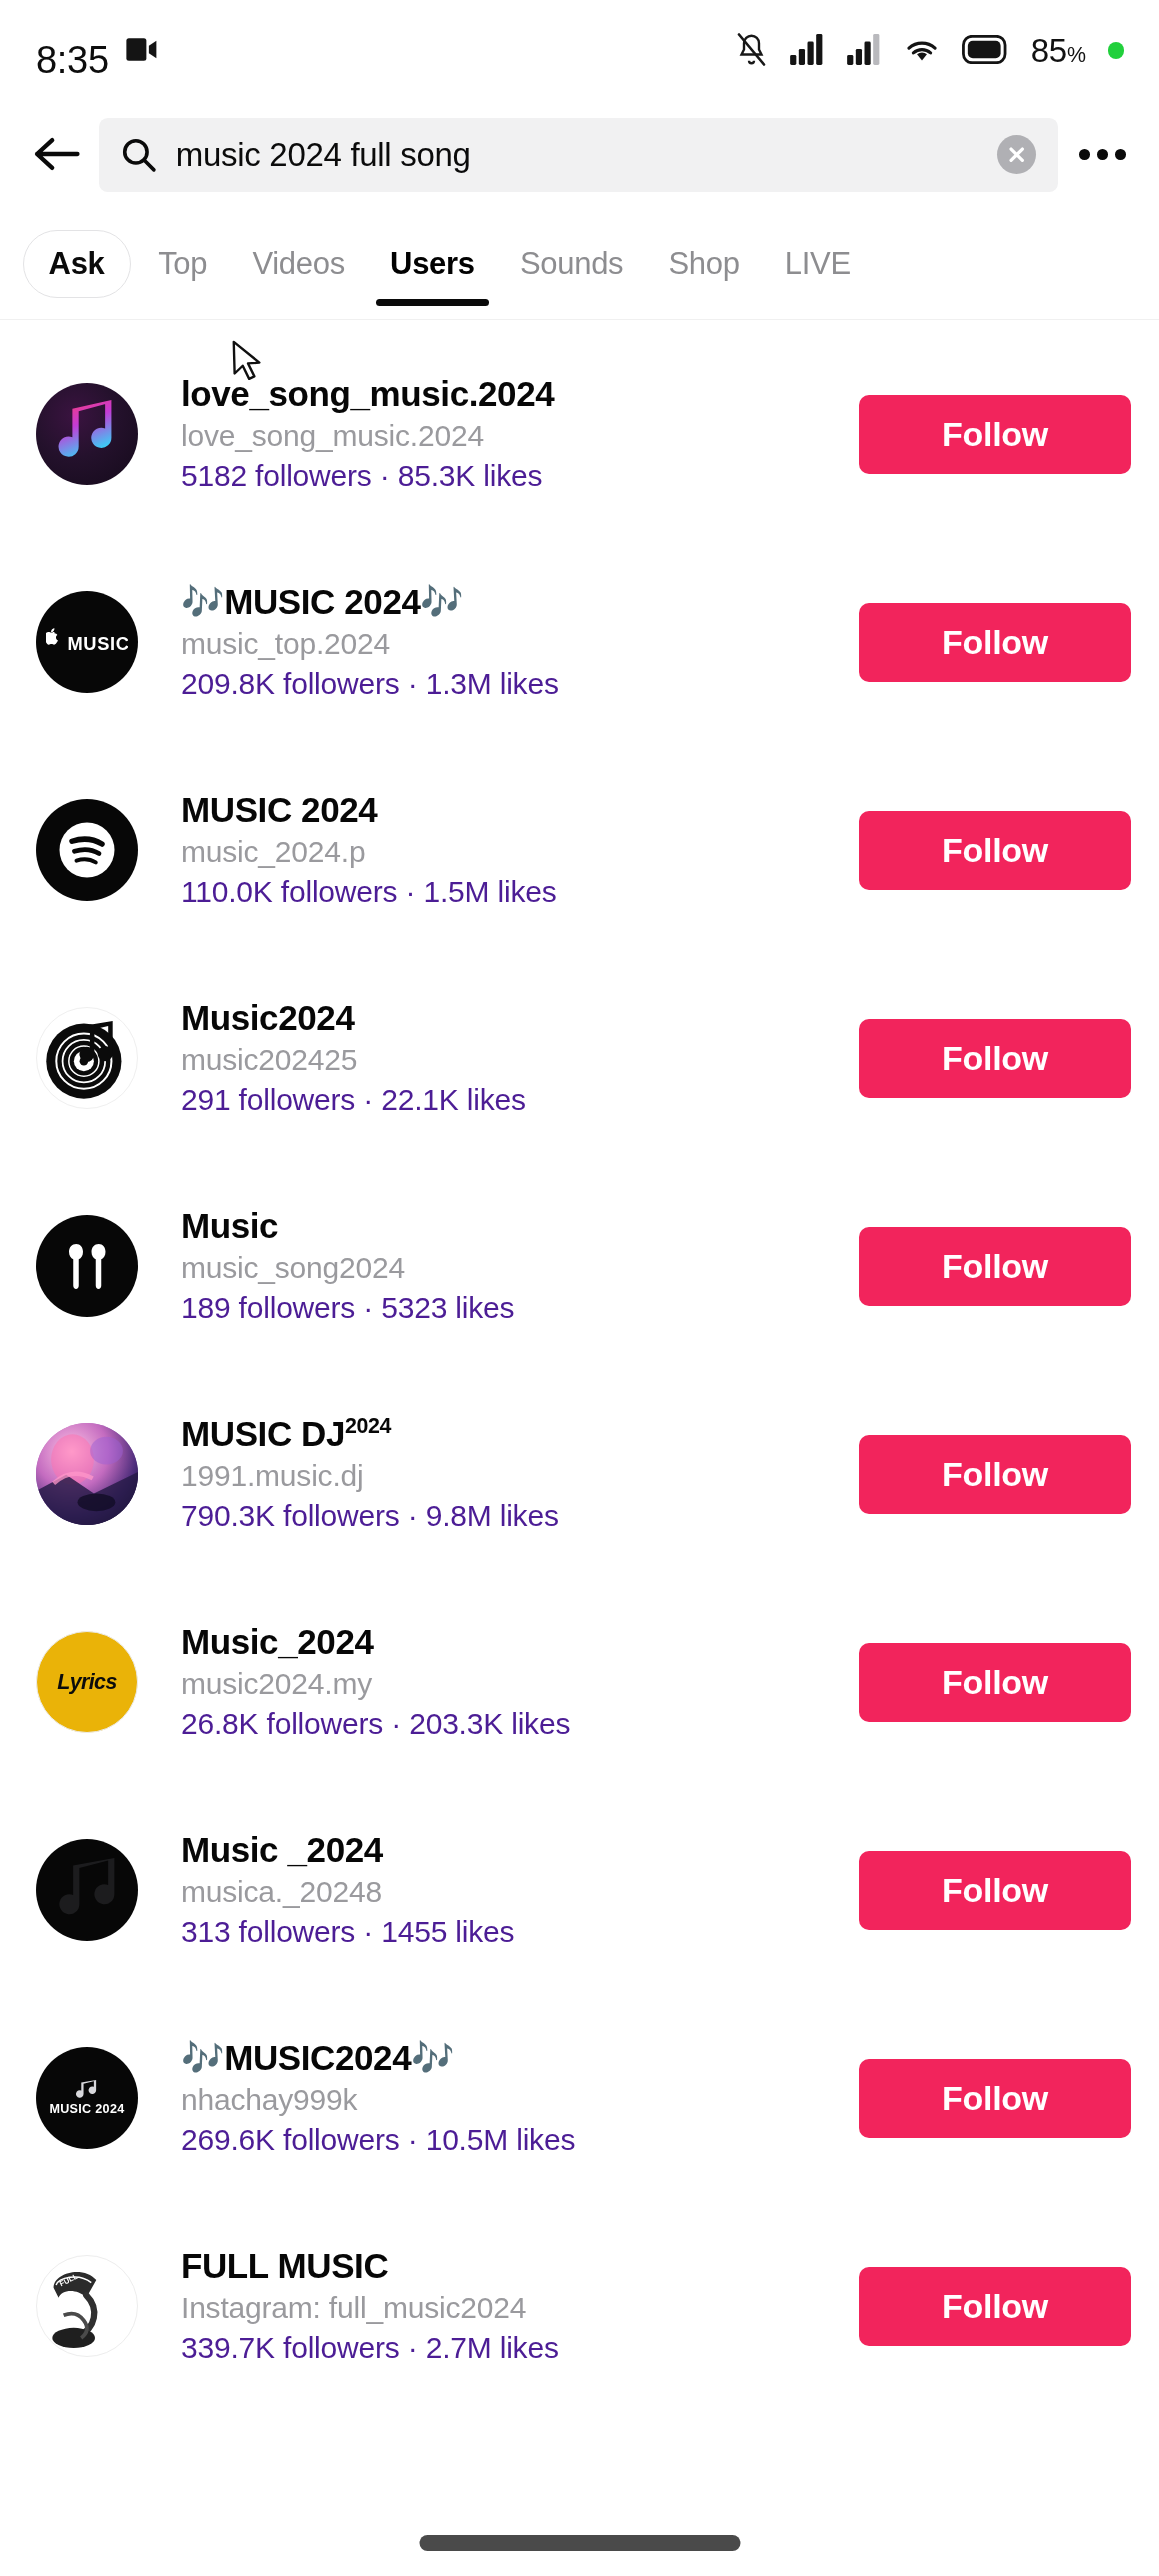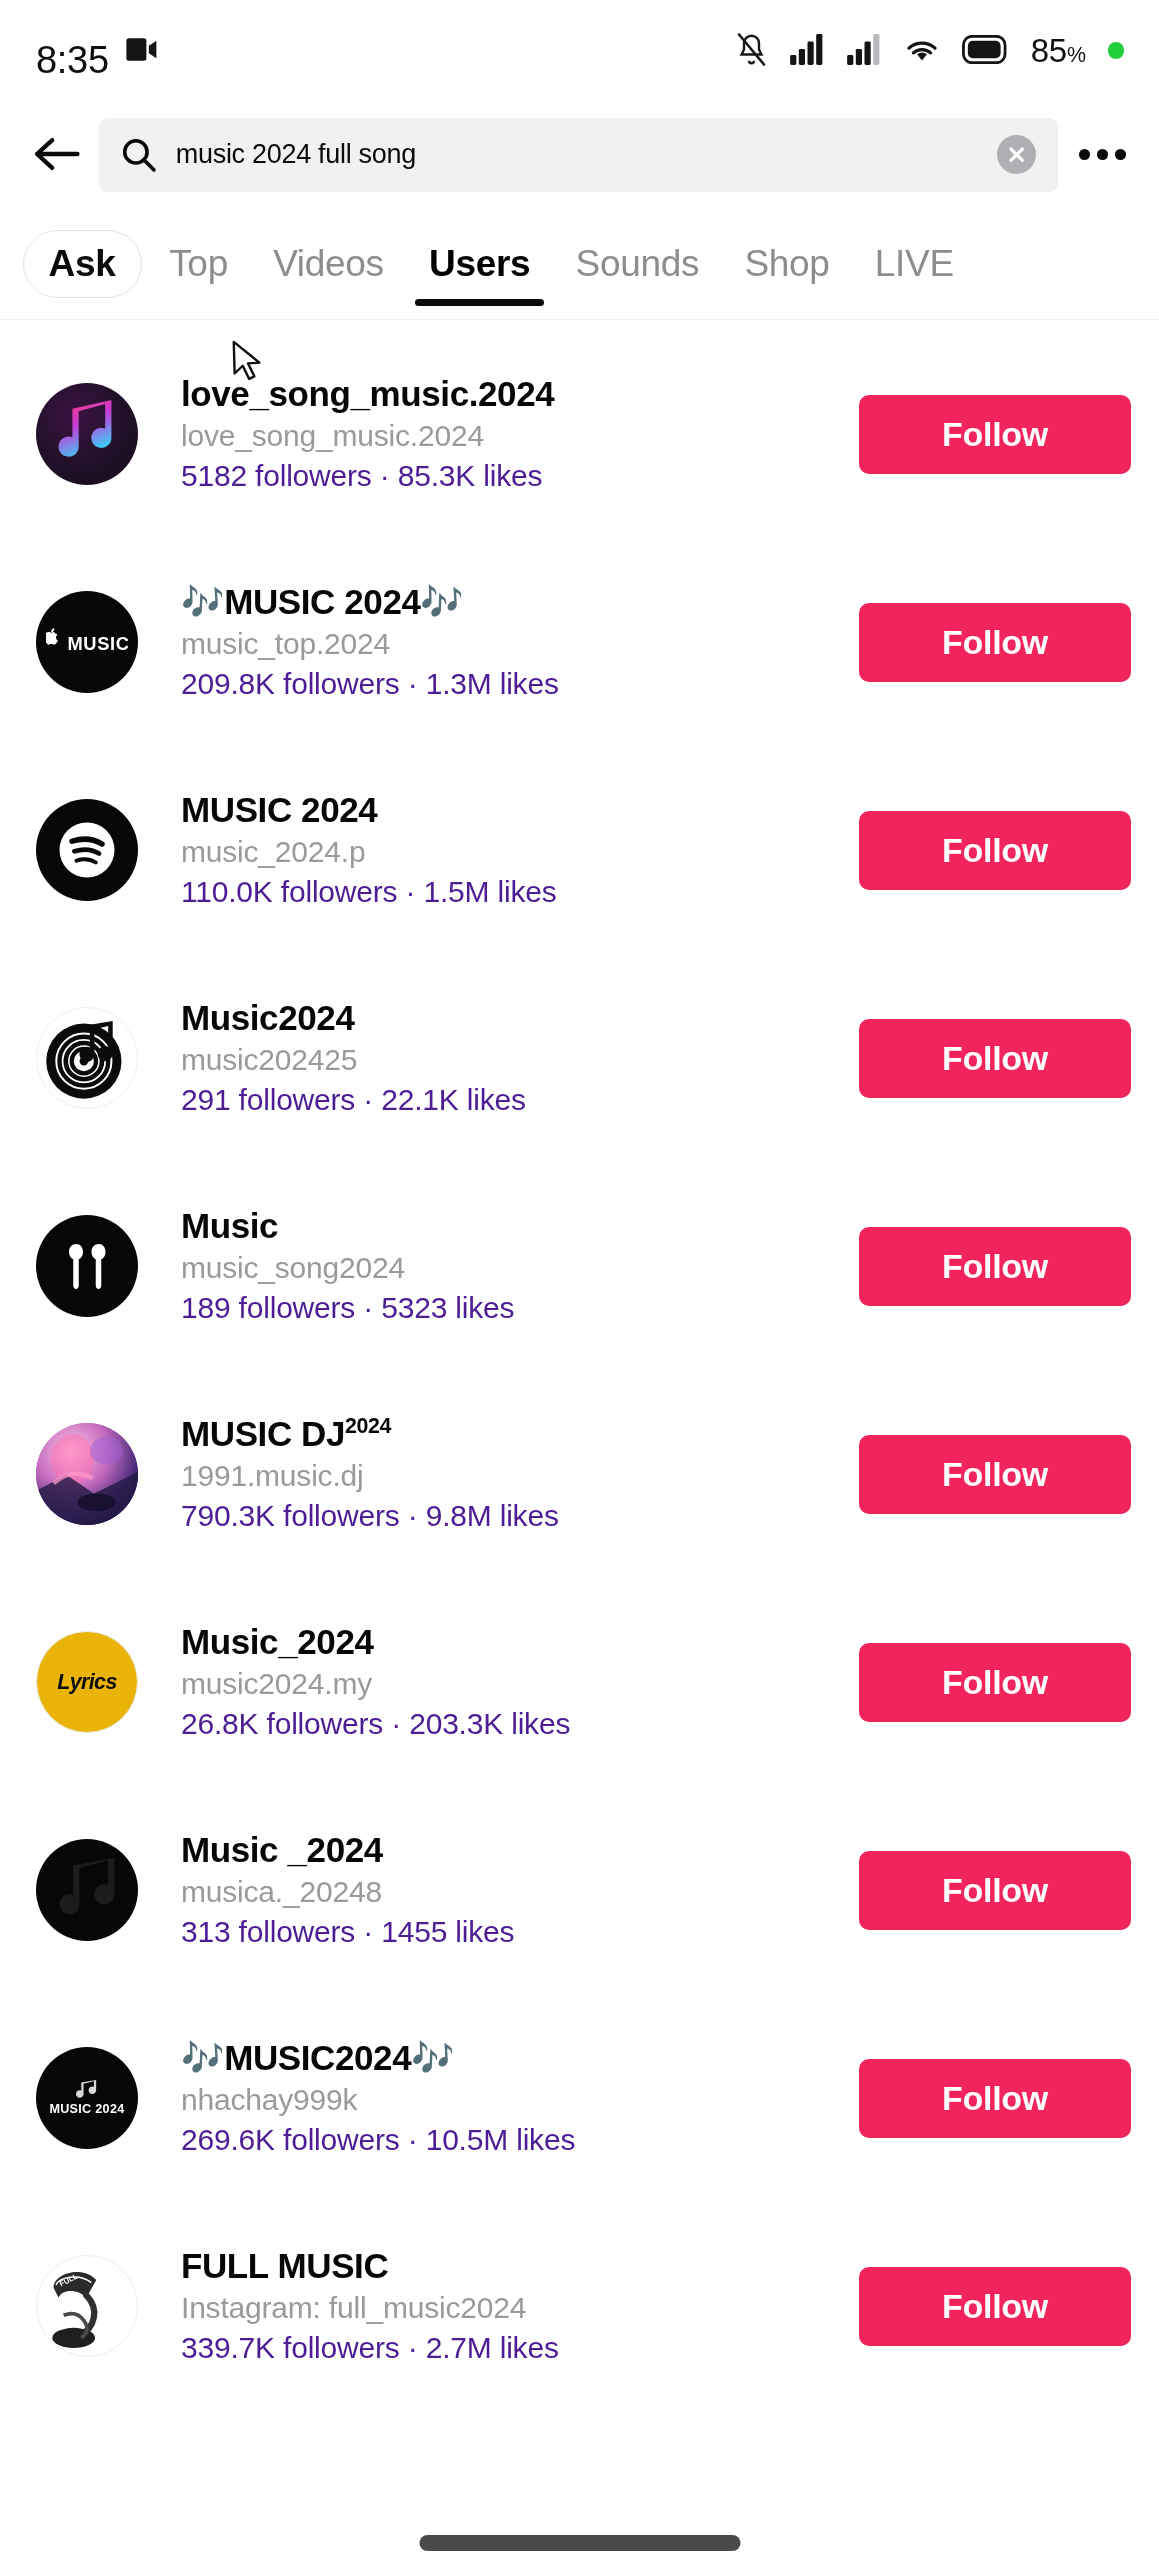--- a/index.html
+++ b/index.html
@@ -39,21 +39,21 @@
     background:#f1f1f2;
     border-radius:8.8px;
     display:flex; align-items:center;
     padding:0 21.4px 0 21.4px;
     gap:19px;
     min-width:0;
   }
   .search-icon{ flex:0 0 auto; display:flex; }
   .search-text{
     flex:1 1 auto;
-    font-size:27px;
+    font-size:33px;
     color:#0b0b0b;
     letter-spacing:-0.3px;
     white-space:nowrap; overflow:hidden;
   }
   .clear-btn{
     flex:0 0 auto;
     width:39px;height:39px;border-radius:50%;
     background:#b0b0b4;
     display:flex;align-items:center;justify-content:center;
   }
@@ -67,21 +67,21 @@
     padding-left:22.6px;
     position:relative;
     overflow:hidden;
     border-bottom:1.3px solid #f0f0f0;
   }
   .tab{
     position:relative;
     display:flex; align-items:center; justify-content:center;
     height:112px;
     padding:0 22.6px;
-    font-size:37px;
+    font-size:31px;
     color:#8d8d90;
     letter-spacing:-0.3px;
     white-space:nowrap;
     flex:0 0 auto;
   }
   .tab.pill{
     border:1.3px solid #e3e3e5;
     border-radius:35px;
     height:68px;
     color:#0a0a0a;

